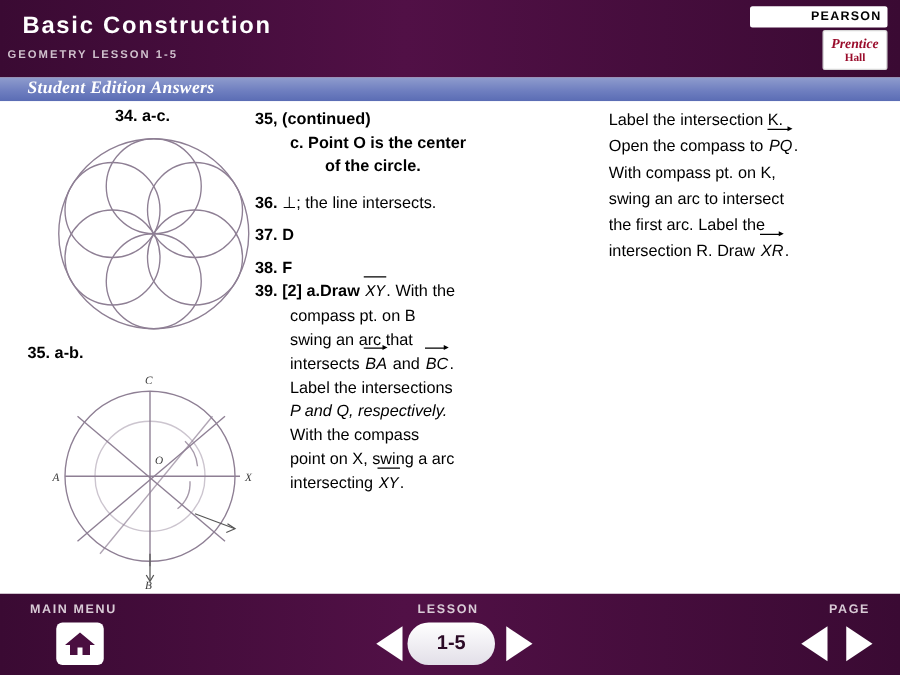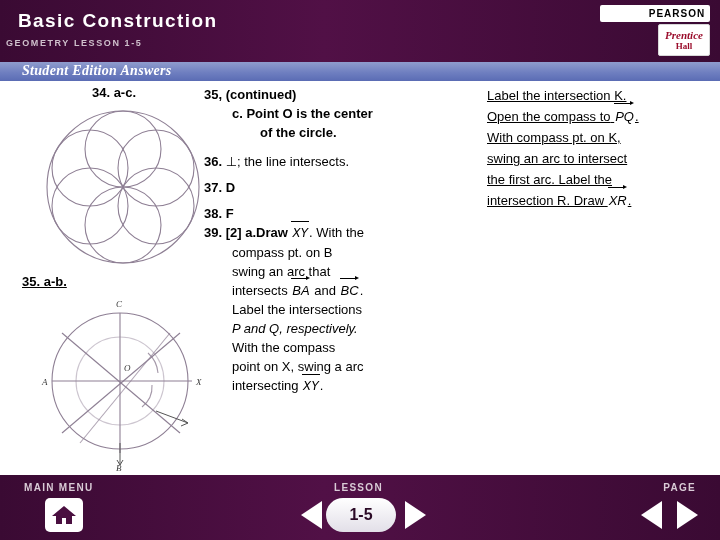--- a/index.html
+++ b/index.html
@@ -122,21 +122,20 @@
     font-size: 13px;
     font-weight: bold;
     color: #000;
   }
   .q-35 {
     position: absolute;
     left: 8px; top: 189px;
     font-size: 13px;
     font-weight: bold;
     color: #000;
-    text-decoration: underline;
   }
   .fig-flower {
     position: absolute;
     left: 20px; top: 22px;
     width: 178px; height: 160px;
   }
   .fig-circle {
     position: absolute;
     left: 6px; top: 208px;
     width: 200px; height: 180px;
@@ -155,21 +154,20 @@
   .gap { height: 10px; }
   .gap-s { height: 7px; }
   .it { font-style: italic; }
 
   
   .col-right { left: 487px; top: 4px; width: 225px; }
   .right-line {
     font-size: 13px;
     color: #000;
     line-height: 21px;
-    text-decoration: underline;
   }
   .right-head {
     font-size: 13px;
     font-weight: bold;
     color: #000;
     margin-bottom: 6px;
   }
 
   
   .ovr {

